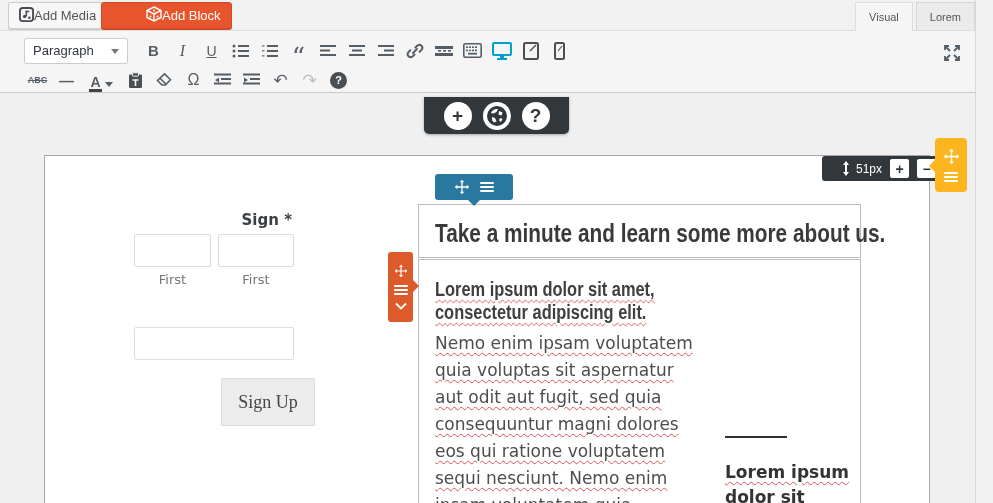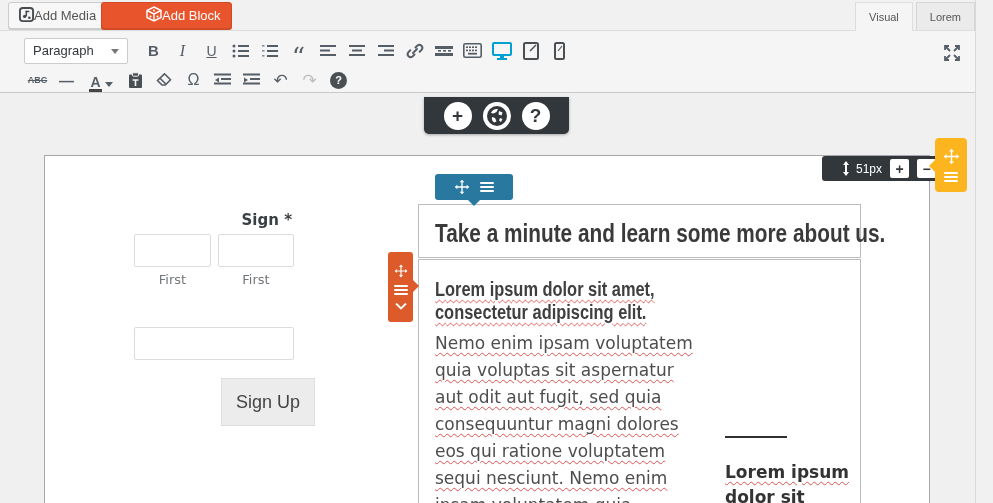--- a/index.html
+++ b/index.html
@@ -65,21 +65,21 @@
   .content-box { position:absolute; left:44px; top:62px; width:886px; height:440px; background:#fff;
                  border:1px solid #a7a7ad; }
 
   
   .form-label { position:absolute; left:89px; width:158px; text-align:right; font-size:15px; font-weight:bold;
                 color:#3a3f44; font-family:"DejaVu Sans",sans-serif; }
   .input { position:absolute; background:#fff; border:1px solid #dcdcdc; border-radius:2px; height:33px;
            font-size:14px; padding:0 6px; color:#333; }
   .sublabel { position:absolute; text-align:center; font-size:13px; color:#72777c; font-family:"DejaVu Sans",sans-serif; }
   .signup-btn { position:absolute; left:176px; top:222px; width:94px; height:48px; background:#ececec;
-                border:1px solid #ddd; font-size:18px; color:#444; font-family:Liberation Sans, sans-serif; cursor:pointer; }
+                border:1px solid #ddd; font-size:18px; color:#444; font-family:Liberation Serif, serif; cursor:pointer; }
 
   
   .headline-box { position:absolute; left:373px; top:48px; width:443px; height:54px; border:1px solid #bcbcbf; background:#fff; }
   .headline { position:absolute; left:16px; top:13px; font-size:26px; font-weight:bold; color:#3a3a3a;
               white-space:nowrap; transform:scaleX(0.80); transform-origin:0 50%; letter-spacing:0; }
   .body-box { position:absolute; left:373px; top:103px; width:443px; height:340px; border:1px solid #bcbcbf; background:#fff; }
   .squig { text-decoration-line:underline; text-decoration-style:wavy; text-decoration-color:#e05252;
            text-decoration-thickness:1px; text-underline-offset:3px; }
   .subhead { position:absolute; left:16px; top:18px; font-size:20px; font-weight:bold; color:#3f3f3f;
              line-height:23px; white-space:pre-line; transform:scaleX(0.82); transform-origin:0 0; }

